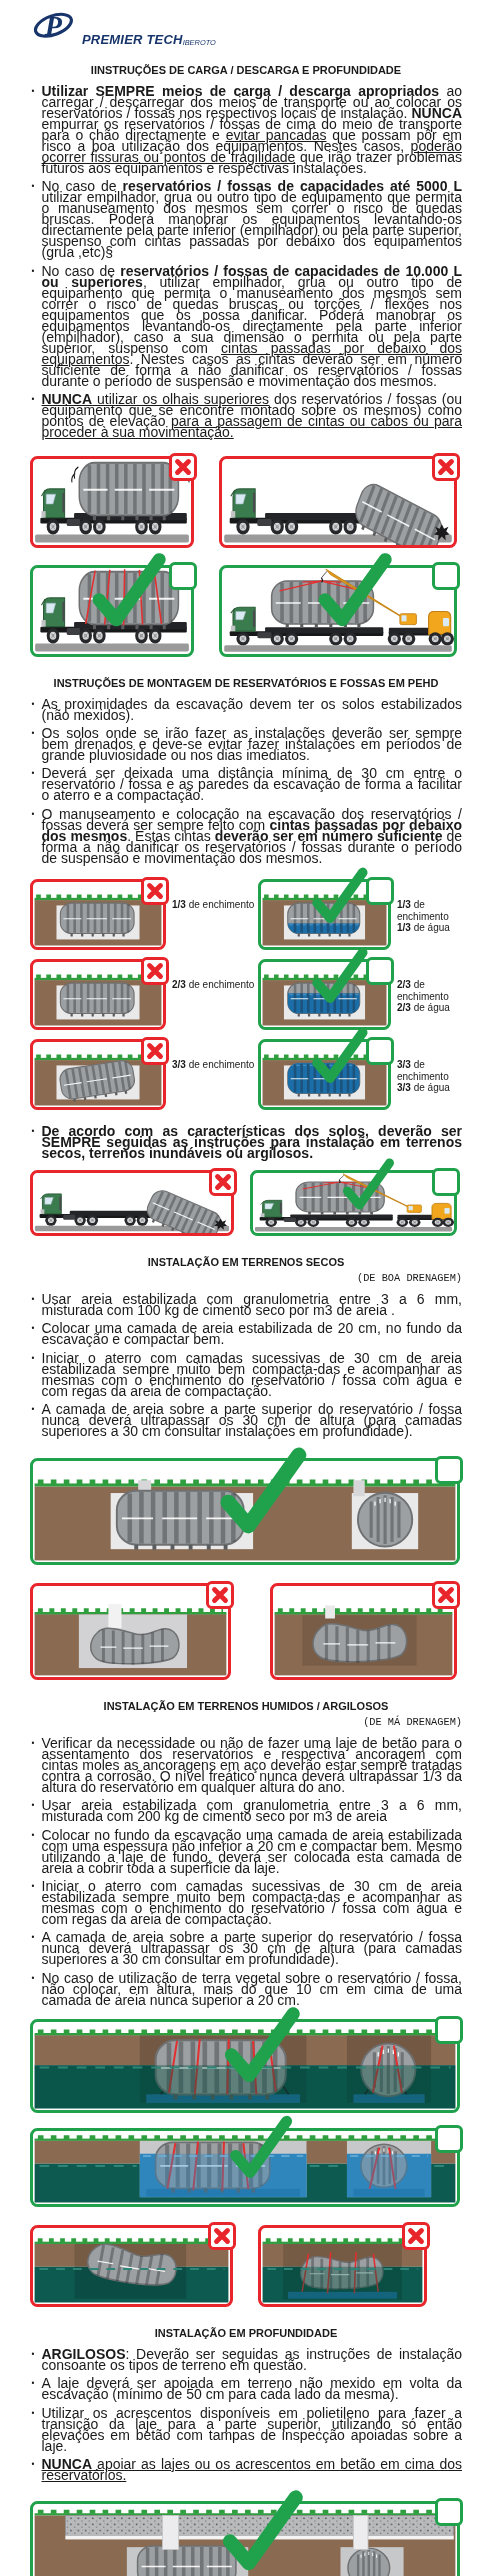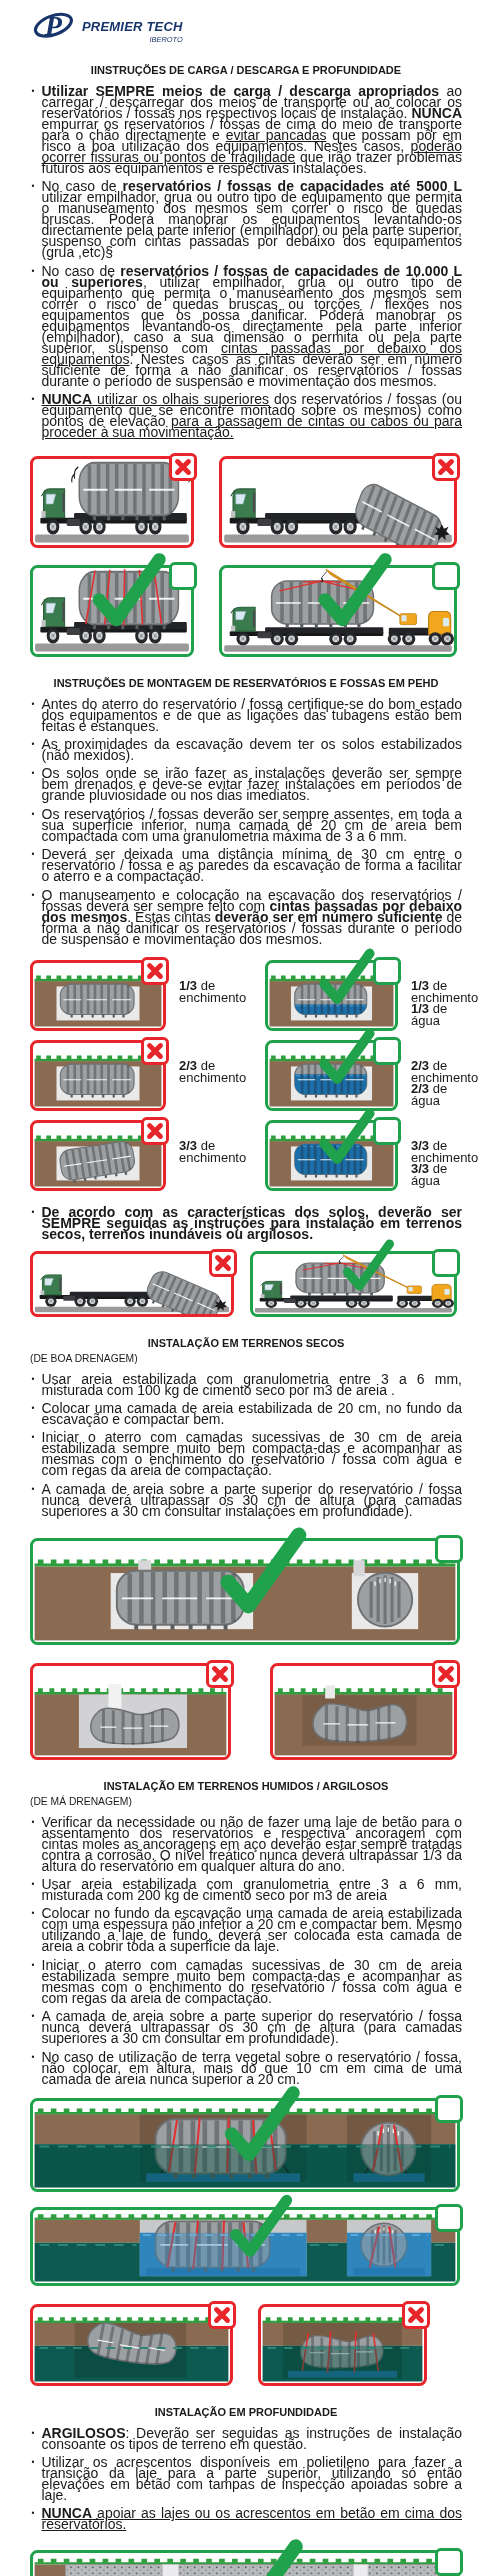--- a/index.html
+++ b/index.html
@@ -2,48 +2,48 @@
 <html style="font-size:13px"><head>
 <meta charset="utf-8">
 <style>
   html,body{margin:0;padding:0;background:#fff;}
   .page{position:relative;width:493px;height:2576px;overflow:hidden;background:#fff;
         font-family:"Liberation Sans", sans-serif;color:#1a1a1a;}
   .content{padding:0 31px 0 30px;}
   
   .logo{position:absolute;left:33px;top:8.2px;display:flex;align-items:flex-start;gap:5px;}
   .logo svg{display:block;}
-  .logo .btxt{display:flex;flex-direction:column;align-items:flex-end;margin-top:11px;}
+  .logo .btxt{display:flex;flex-direction:row;align-items:flex-end;margin-top:24px;}
   .logo .brand{font-weight:bold;font-style:italic;font-size:13px;color:#17356b;letter-spacing:0.2px;}
   .logo .sub{font-weight:normal;font-style:italic;font-size:7.4px;color:#17356b;margin-top:0.8px;}
   
   .h1{font-size:11px;font-weight:bold;text-align:center;margin:13px 0 10px;}
   .h1.sp{margin-top:20px;}
-  .h2{font-size:10.3px;text-align:left;margin:-6.6px 0 10px;}
+  .h2{font-size:10.3px;text-align:right;margin:-6.6px 0 10px;font-family:Liberation Mono, monospace;}
   
   .bullet{position:relative;padding-left:11.5px;font-size:14px;line-height:11px;
           text-align:justify;margin-bottom:7.4px;}
   .bullet::before{content:"•";position:absolute;left:1.6px;top:0;font-size:8.2px;}
   .sb{font-weight:bold}.su{text-decoration:underline}
   
   .fig{position:relative;border:3.3px solid #e8252b;border-radius:7.4px;background:#fff;box-sizing:border-box;}
   .fig.ok{border-color:#1fa24b;}
   .fig .clip{position:absolute;inset:0;border-radius:3.3px;overflow:hidden;}
   .fig svg{display:block;width:100%;height:100%;}
   .badge{position:absolute;top:-5.7px;right:-5.7px;width:28px;height:28px;background:#fff;
          border-radius:5.7px;z-index:2;box-sizing:border-box;display:flex;align-items:center;justify-content:center;}
   .badge.bx{border:3.3px solid #e8252b;}
   .badge.bv{border:3.3px solid #1fa24b;}
   .ckk{position:absolute;top:-16.4px;right:-10px;width:43px;height:43px;z-index:3;overflow:visible;}
   .figrow{display:flex;margin:0 0 16.4px 0;}
   
   .fillrow{display:flex;margin-bottom:9px;align-items:flex-start;}
   .fillbox{width:136px;height:71px;flex:none;}
   .fillbox2{width:133px;height:71px;flex:none;}
-  .flab{font-size:13px;line-height:11.5px;padding:20px 0 0 13px;flex:none;}
+  .flab{font-size:10px;line-height:11.5px;padding:20px 0 0 6px;flex:none;}
   .flab .fb{font-weight:bold;}
   .w524{width:430px;}
 </style>
 </head>
 <body>
 
 <svg width="0" height="0" style="position:absolute">
 <defs>
   <clipPath id="tkC">
         <rect x="2" y="4" width="196" height="84" rx="30"></rect>
@@ -220,24 +220,22 @@
             </svg>
           </div>
         <div class="badge bv"></div>
         <svg class="ckk" viewBox="0 0 60 60">
             <path d="M14,34 L26,48 L56,6" stroke="#1fa24b" stroke-width="9" fill="none" stroke-linecap="round" stroke-linejoin="round"></path>
           </svg>
       </div>
     </div>
 
     <div class="h1 sp">INSTRUÇÕES DE MONTAGEM DE RESERVATÓRIOS E FOSSAS EM PEHD</div>
-    <div class="bullet"><span class="bt"><span>Antes do aterro do reservatório / fossa certifique-se do bom estado dos equipamentos e de que as ligações das tubagens estão bem feitas e estanques.</span></span></div>
     <div class="bullet"><span class="bt"><span>As proximidades da escavação devem ter os solos estabilizados (não mexidos).</span></span></div>
     <div class="bullet"><span class="bt"><span>Os solos onde se irão fazer as instalações deverão ser sempre bem drenados e deve-se evitar fazer instalações em períodos de grande pluviosidade ou nos dias imediatos.</span></span></div>
-    <div class="bullet"><span class="bt"><span>Os reservatórios / fossas deverão ser sempre assentes, em toda a sua superfície inferior, numa camada de 20 cm de areia bem compactada com uma granulometria máxima de 3 a 6 mm.</span></span></div>
     <div class="bullet"><span class="bt"><span>Deverá ser deixada uma distância mínima de 30 cm entre o reservatório / fossa e as paredes da escavação de forma a facilitar o aterro e a compactação.</span></span></div>
     <div class="bullet"><span class="bt"><span>O manuseamento e colocação na escavação dos reservatórios / fossas deverá ser sempre feito com </span><span class="sb">cintas passadas por debaixo dos mesmos</span><span>. Estas cintas </span><span class="sb">deverão ser em número suficiente</span><span> de forma a não danificar os reservatórios / fossas durante o período de suspensão e movimentação dos mesmos.</span></span></div>
 
     <div style="height:8.2px"></div>
 
     <div class="fillrow">
       <div class="fig fillbox">
         <div class="clip">
             <svg viewBox="0 0 166 86" preserveAspectRatio="none">
           <path d="M4,19 H162" stroke="#2f9e3f" stroke-width="5" stroke-dasharray="6 7" fill="none"></path>
@@ -601,20 +599,21 @@
         <div class="badge bx">
             <svg width="21.4" height="21.4" viewBox="0 0 36 36">
               <use href="#xglyph"></use>
             </svg>
           </div>
       </div>
     </div>
 
     <div class="h1 sp">INSTALAÇÃO EM PROFUNDIDADE</div>
     <div class="bullet"><span class="bt"><span class="sb">ARGILOSOS</span><span>: Deverão ser seguidas as instruções de instalação consoante os tipos de terreno em questão.</span></span></div>
+    <div class="bullet"><span class="bt"><span>A laje deverá ser apoiada em terreno não mexido em volta da escavação (mínimo de 50 cm para cada lado da mesma).</span></span></div>
     <div class="bullet"><span class="bt"><span>Utilizar os acrescentos disponíveis em polietileno para fazer a transição da laje para a parte superior, utilizando só então elevações em betão com tampas de inspecção apoiadas sobre a laje.</span></span></div>
     <div class="bullet"><span class="bt"><span class="sb su">NUNCA</span><span class="su"> apoiar as lajes ou os acrescentos em betão em cima dos reservatórios.</span></span></div>
 
     <div class="fig ok w524" style="height:100px;margin:20px 0 18px;">
       <div class="clip">
           <svg viewBox="0 0 524 122" preserveAspectRatio="none">
         <path d="M6,10 H518" stroke="#2f9e3f" stroke-width="5" stroke-dasharray="7 9" fill="none"></path>
         <rect x="2" y="12" width="520" height="3" fill="#2f9e3f"></rect>
         <rect x="2" y="15" width="520" height="105" fill="#8a6a50"></rect>
         <rect x="40" y="15" width="480" height="26" fill="url(#spk)" stroke="#8c8d90" stroke-width="1"></rect>

